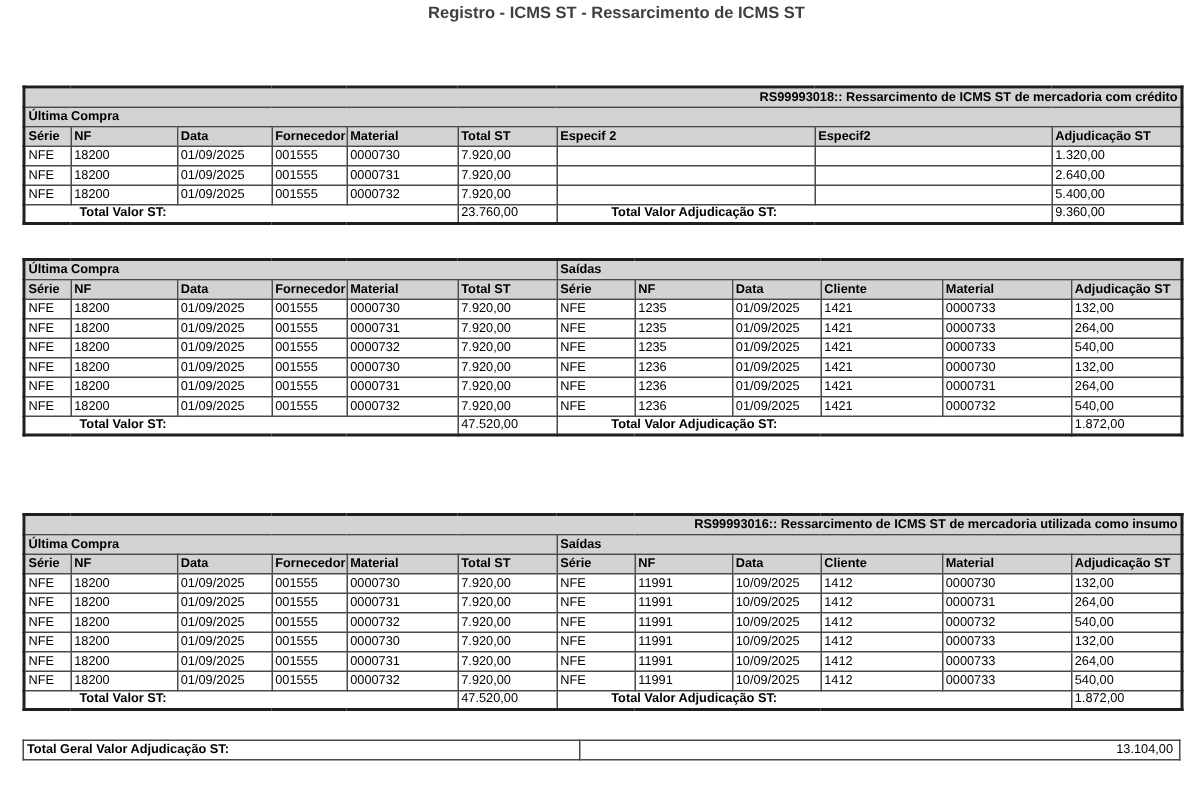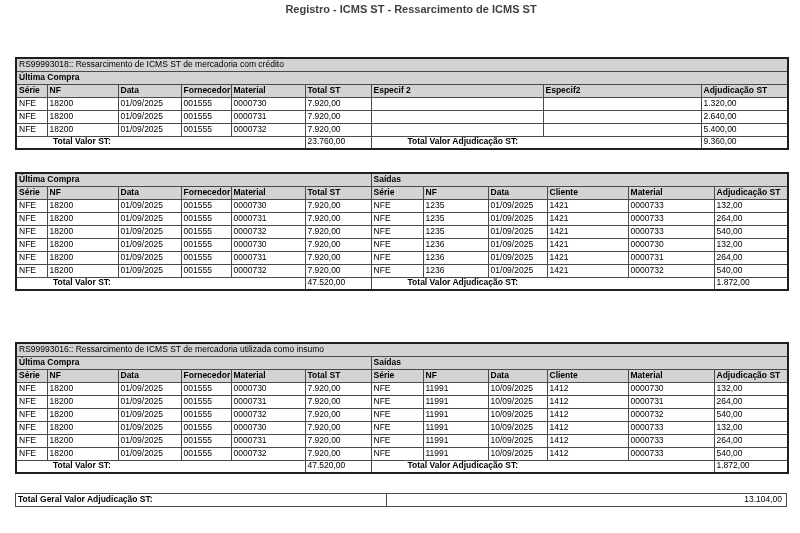--- a/index.html
+++ b/index.html
@@ -29,21 +29,21 @@
     border:2px solid var(--outer-line);
   }
   table.report th,table.report td{
     border:1px solid var(--grid-line);
     padding:0 2px;height:13px;
     text-align:left;vertical-align:middle;
     white-space:nowrap;overflow:hidden;
     font-weight:normal;
   }
   table.report tr.title-row th{
-    background:var(--header-bg);text-align:left;font-weight:normal;
+    background:var(--header-bg);text-align:right;font-weight:bold;
   }
   table.report tr.group-row td{
     background:var(--header-bg);text-align:left;font-weight:bold;
   }
   table.report tr.cols-row th{
     background:var(--header-bg);text-align:left;font-weight:bold;
   }
   table.report tfoot td.b{font-weight:bold;padding-left:36px;}
   table.grand{border:1px solid var(--outer-line);}
   table.grand td.b{font-weight:bold;}

